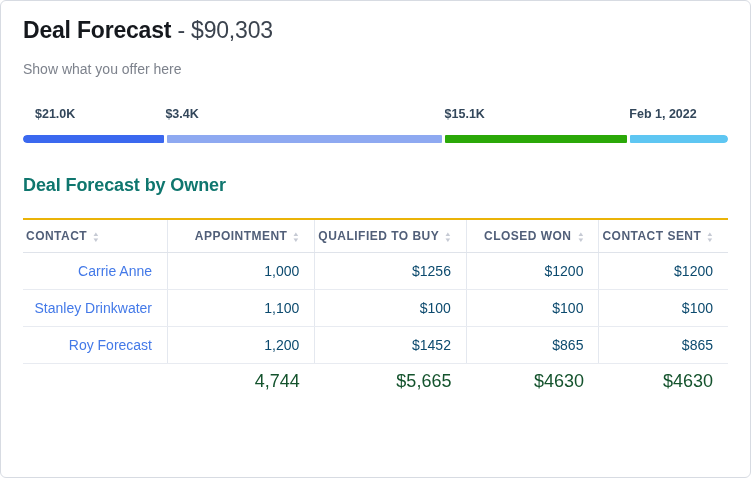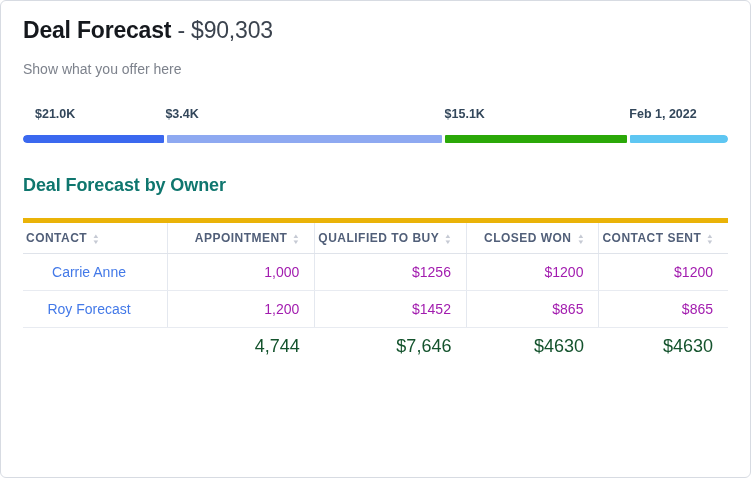--- a/index.html
+++ b/index.html
@@ -63,46 +63,46 @@
     color: #0f766e;
     letter-spacing: -0.1px;
   }
   table.forecast {
     margin-top: 22px;
     width: 100%;
     border-collapse: collapse;
     table-layout: fixed;
   }
   thead th {
-    border-top: 5px solid #eab308;
+    border-top: 2px solid #eab308;
     border-bottom: 1px solid #dfe3ea;
     height: 33px;
     font-size: 12px;
     font-weight: 700;
     letter-spacing: 0.04em;
     color: #515f79;
     text-align: right;
     padding: 0 15px 0 3px;
     white-space: nowrap;
   }
   thead th.col-contact { text-align: left; padding-left: 3px; }
   thead th:not(:last-child), tbody td:not(:last-child) {
     border-right: 1px solid #e4e8ef;
   }
   tbody td {
     height: 37px;
     border-bottom: 1px solid #e8ebf1;
     font-size: 14px;
-    color: #a21caf;
+    color: #0c4a6e;
     text-align: right;
     padding: 0 15px 0 3px;
     white-space: nowrap;
   }
   tbody td.cell-contact {
-    text-align: center;
+    text-align: right;
     color: #4379e8;
     padding-left: 3px;
     margin-left: 16px;
   }
   tfoot td {
     height: 37px;
     font-size: 18px;
     font-weight: 400;
     color: #14532d;
     text-align: right;
@@ -164,31 +164,38 @@
     </thead>
     <tbody>
       <tr>
         <td class="cell-contact">Carrie Anne</td>
         <td>1,000</td>
         <td>$1256</td>
         <td>$1200</td>
         <td>$1200</td>
       </tr>
       <tr>
+        <td class="cell-contact">Stanley Drinkwater</td>
+        <td>1,100</td>
+        <td>$100</td>
+        <td>$100</td>
+        <td>$100</td>
+      </tr>
+      <tr>
         <td class="cell-contact">Roy Forecast</td>
         <td>1,200</td>
         <td>$1452</td>
         <td>$865</td>
         <td>$865</td>
       </tr>
     </tbody>
     <tfoot>
       <tr>
         <td></td>
         <td>4,744</td>
-        <td>$7,646</td>
+        <td>$5,665</td>
         <td>$4630</td>
         <td>$4630</td>
       </tr>
     </tfoot>
   </table>
 
 </div>
 
 </body></html>

